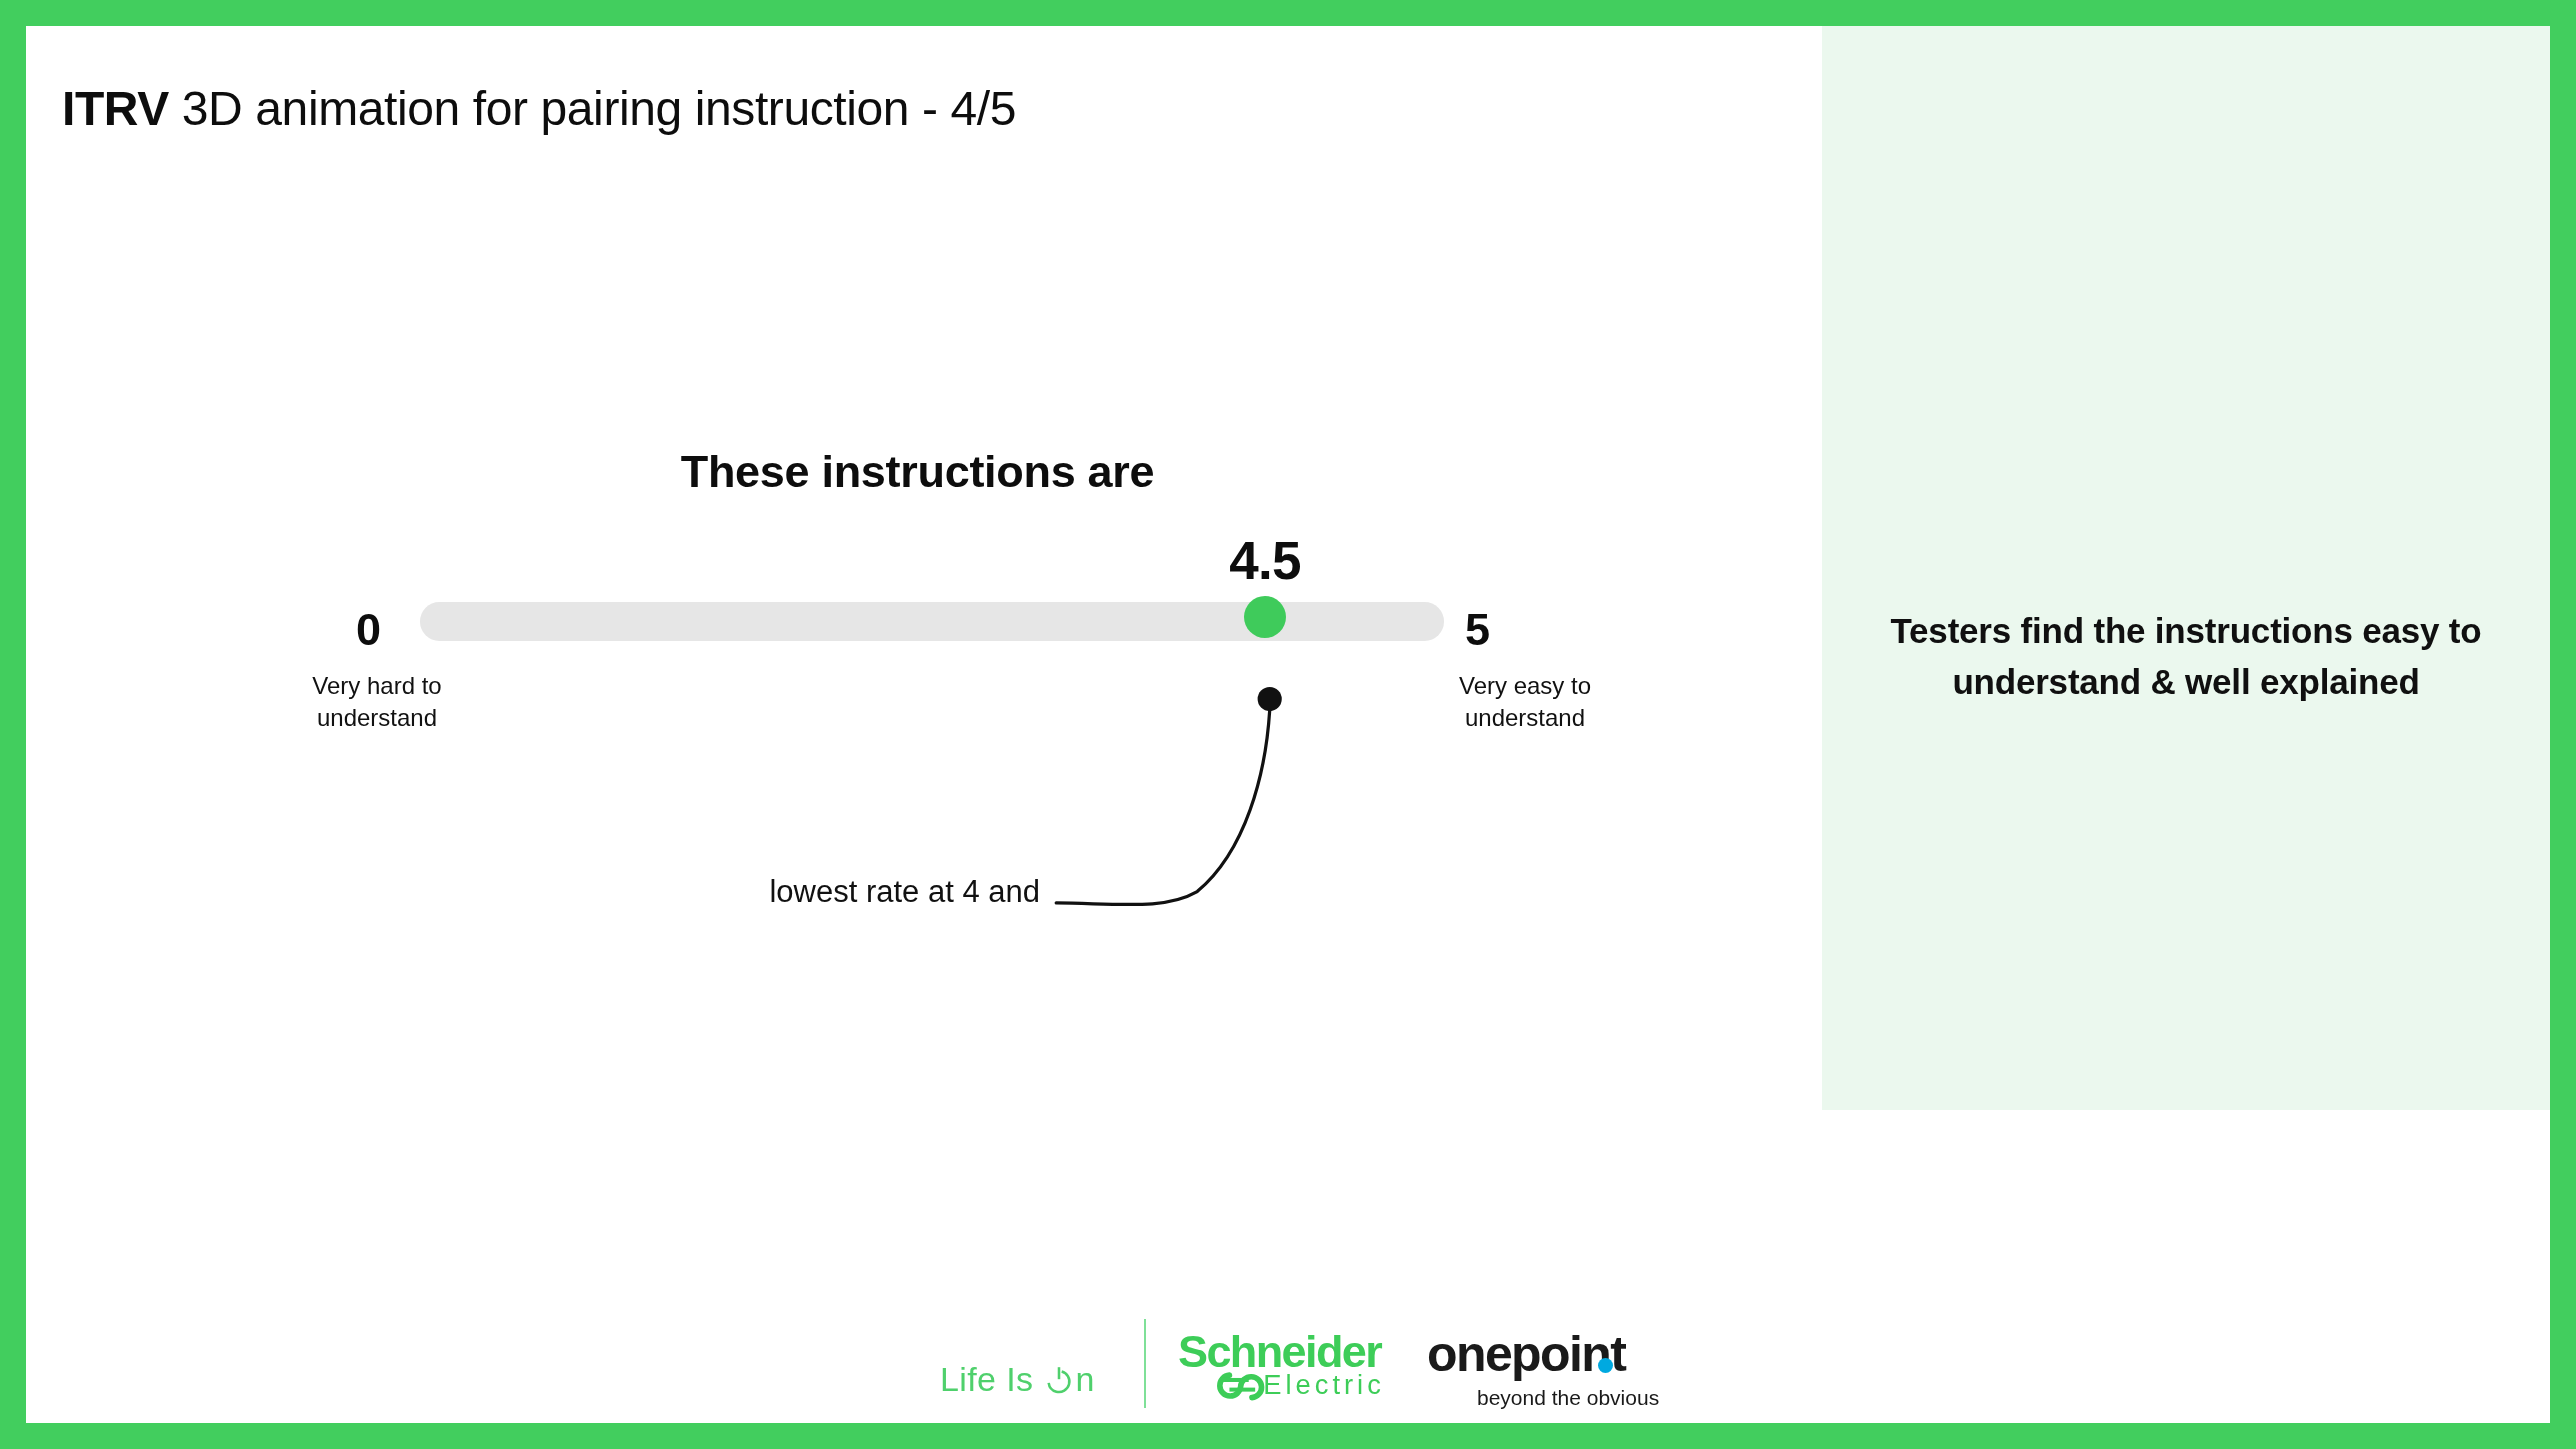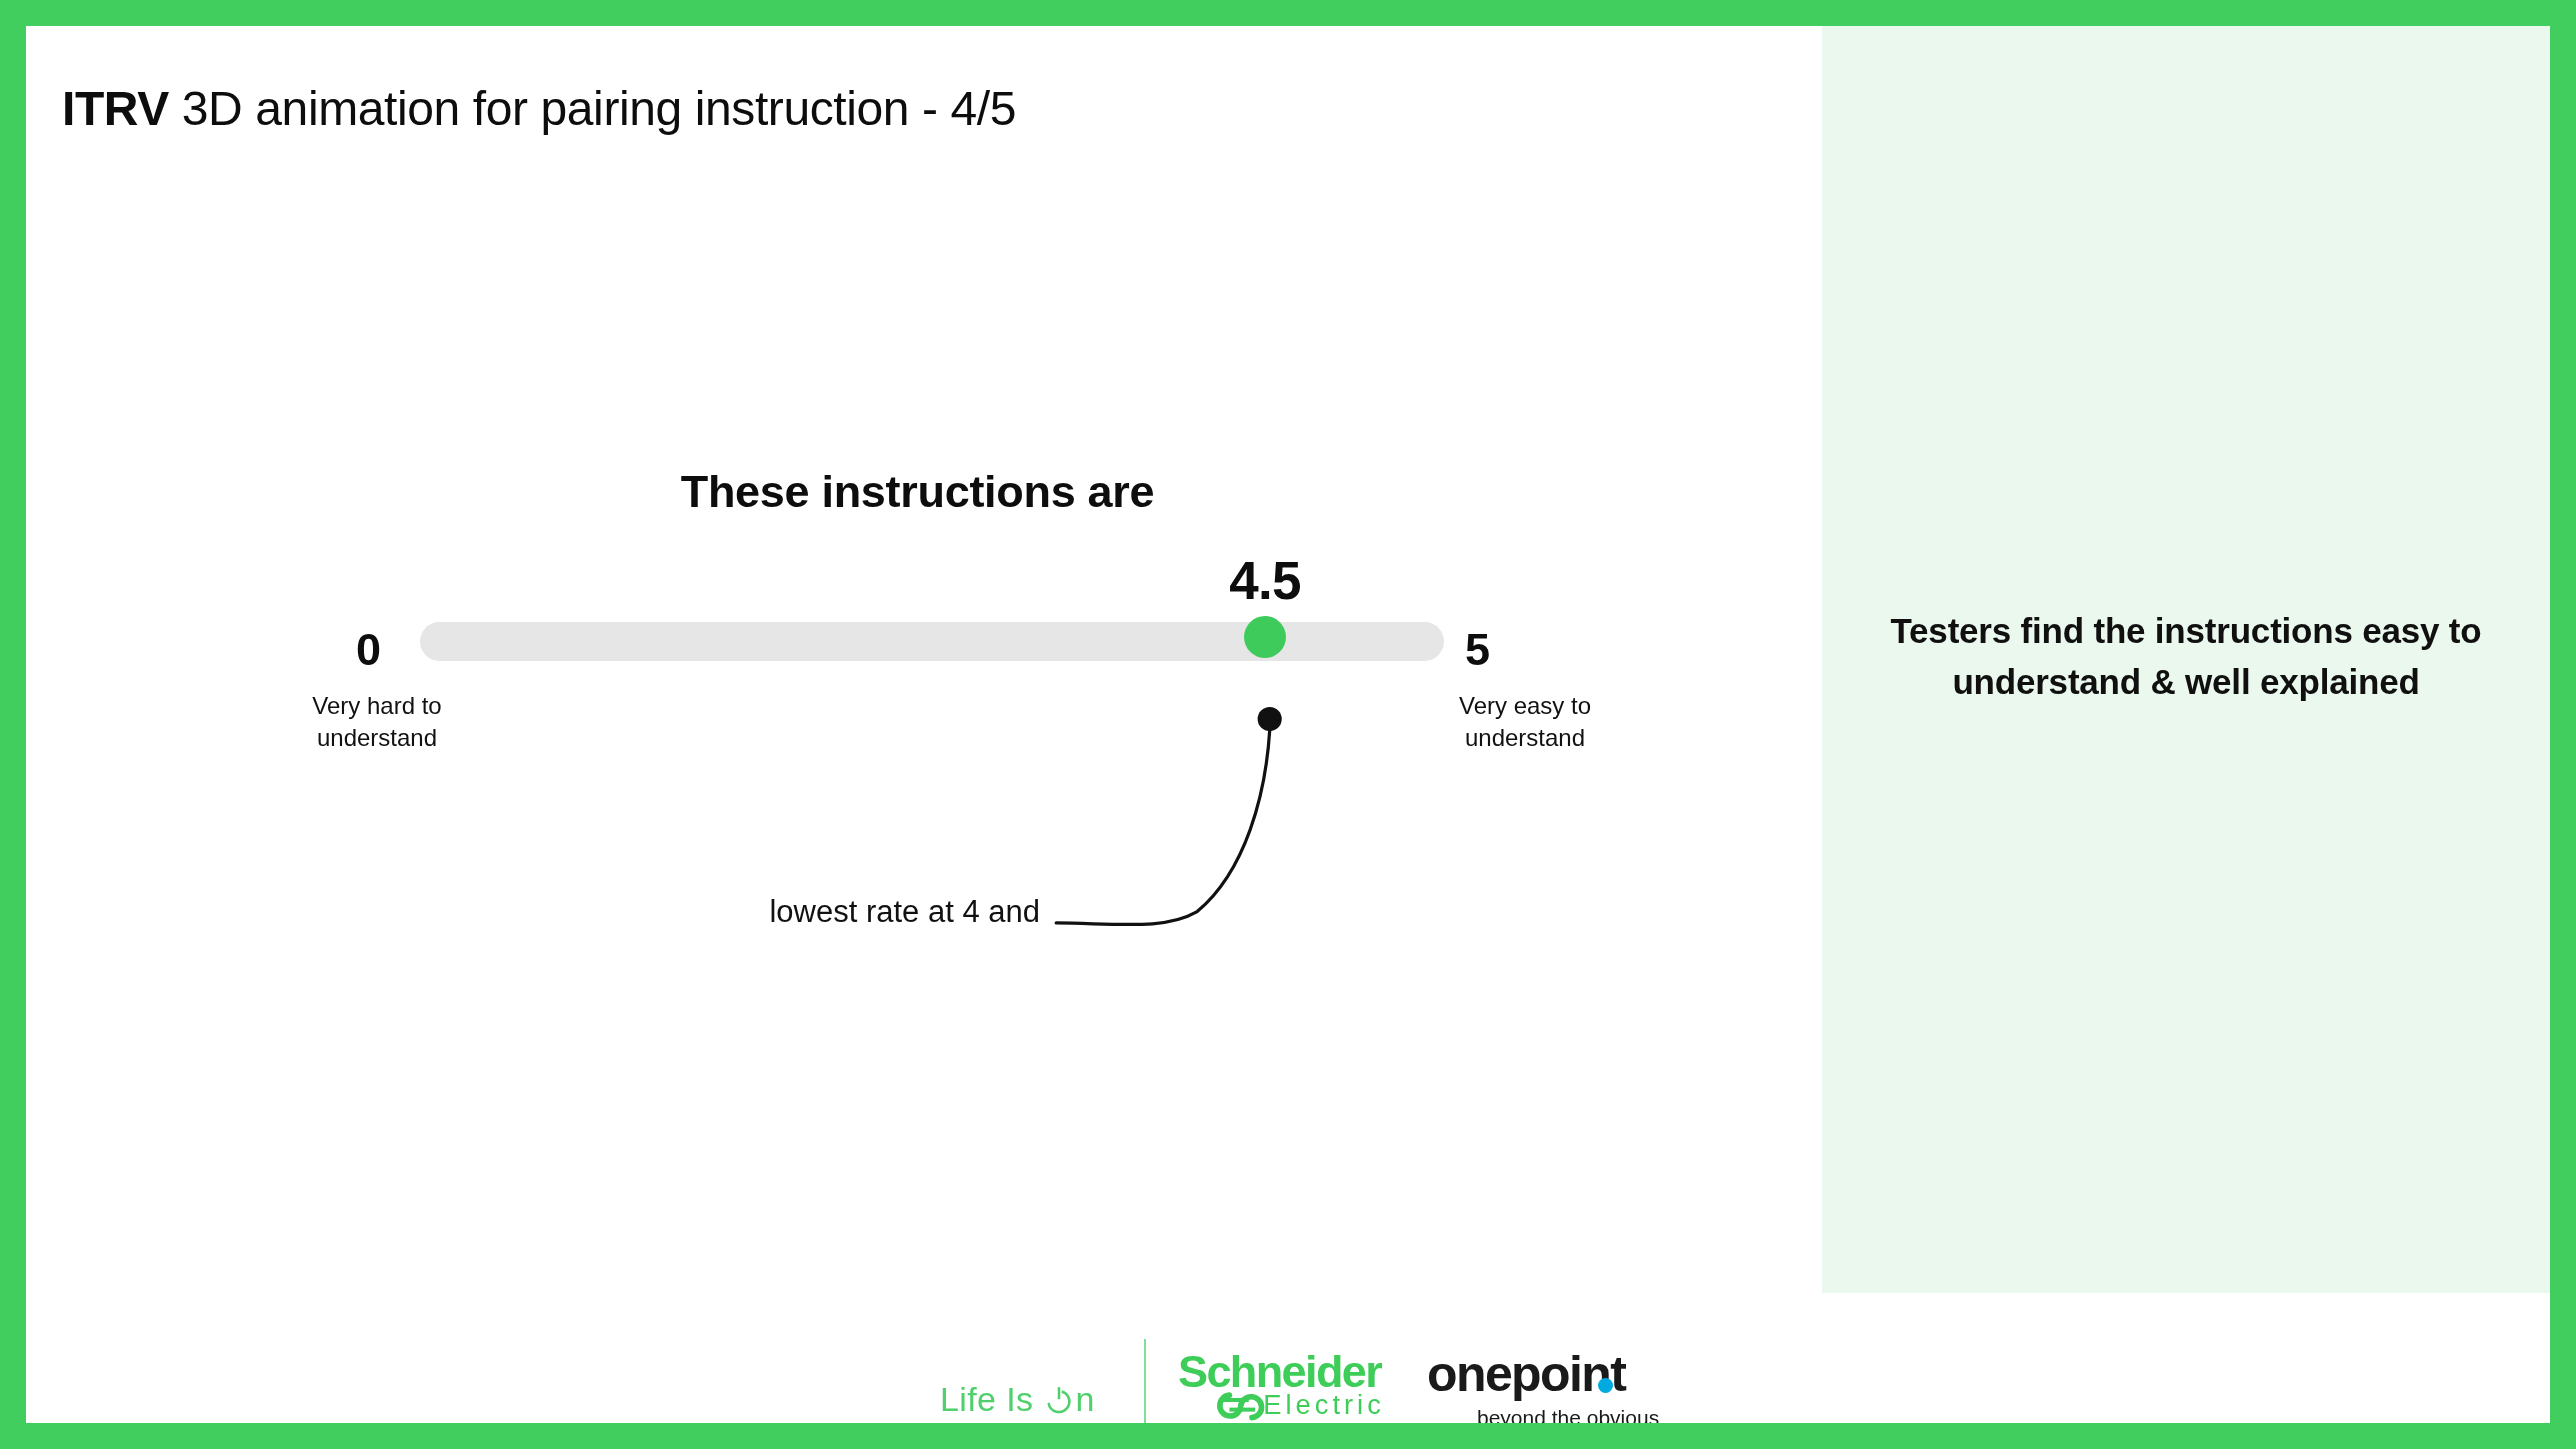--- a/index.html
+++ b/index.html
@@ -31,21 +31,21 @@
     background: #ffffff;
     overflow: hidden;
   }
 
   
   .right-panel {
     position: absolute;
     left: 1796px;
     top: 0px;
     width: 729px;
-    height: 1267px;
+    height: 1084px;
     background: #EBF8EE;
   }
   .right-panel-text {
     position: absolute;
     left: 48px;
     top: 580px;
     width: 632px;
     text-align: center;
     font-size: 35px;
     font-weight: bold;
@@ -71,21 +71,20 @@
     font-weight: normal;
   }
 
   
   .chart-area {
     position: absolute;
     left: 0;
     top: 0;
     width: 1796px;
     height: 1397px;
-    margin-top: 20px;
   }
   .chart-title {
     position: absolute;
     left: 489px;
     top: 420px;
     width: 805px;
     text-align: center;
     font-size: 45px;
     font-weight: bold;
     color: #0d0d0d;

